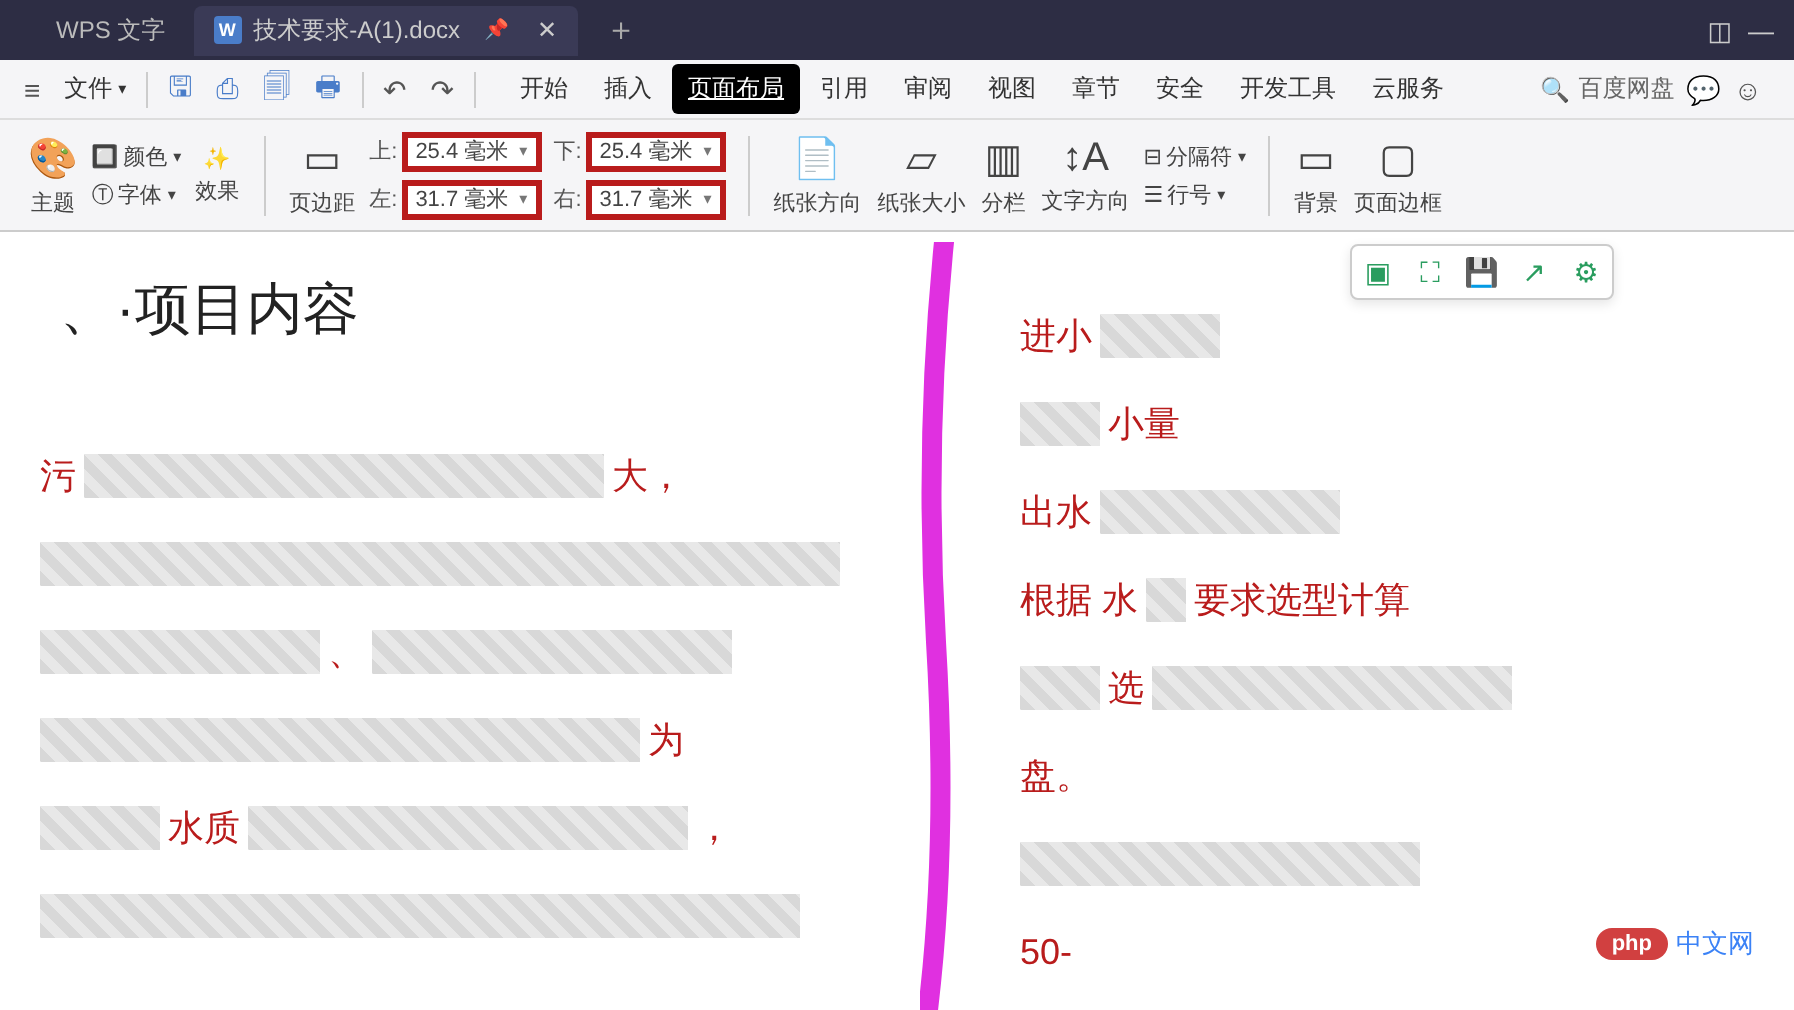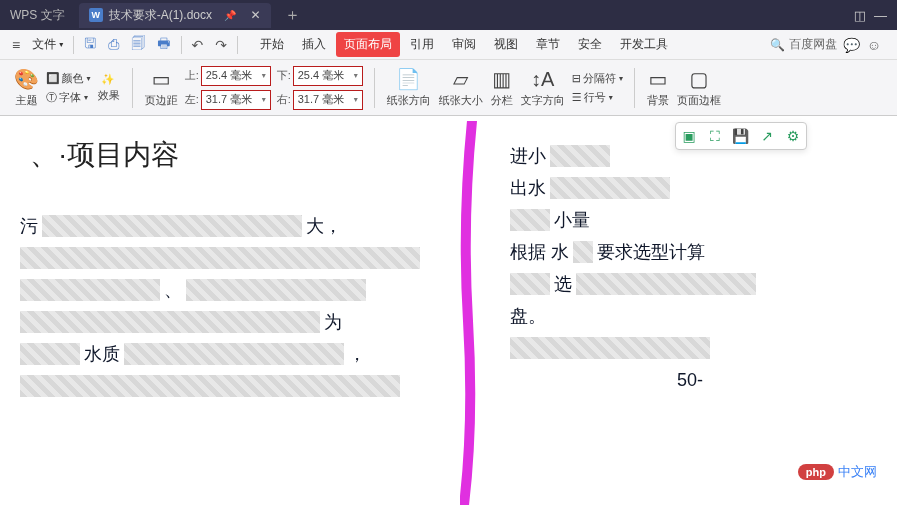--- a/index.html
+++ b/index.html
@@ -1,60 +1,60 @@
 <!DOCTYPE html>
 <html><head>
   <meta charset="utf-8">
   <style>
     * { margin: 0; padding: 0; box-sizing: border-box; font-family: "Microsoft YaHei", sans-serif; }
     body { width: 897px; height: 505px; background: #fff; overflow: hidden; position: relative; }
     
-    .titlebar { height: 30px; background: #2d2d44; display: flex; align-items: center; color: #ccc; font-size: 12px; }
+    .titlebar { height: 30px; background: #2d2d44; display: flex; align-items: center; color: #ccc; font-size: 12px; padding-left: 18px; }
     .app-name { padding: 0 10px; color: #bbb; }
     .tab { display: flex; align-items: center; gap: 6px; background: #3a3a56; padding: 4px 10px; border-radius: 4px 4px 0 0; margin-left: 4px; }
     .tab-icon { width: 14px; height: 14px; background: #4a7dc9; border-radius: 2px; display: flex; align-items: center; justify-content: center; color: #fff; font-size: 9px; font-weight: bold; }
     .tab-close { margin-left: 8px; cursor: pointer; }
     .tab-pin { margin-left: 6px; font-size: 10px; }
     .tab-add { margin-left: 14px; font-size: 16px; color: #aaa; cursor: pointer; }
     .titlebar-right { margin-left: auto; display: flex; gap: 8px; padding-right: 10px; }
     .titlebar-right span { cursor: pointer; font-size: 13px; }
     
     .menubar { height: 30px; background: #f5f5f7; border-bottom: 1px solid #ddd; display: flex; align-items: center; padding: 0 6px; font-size: 12px; color: #333; }
     .menu-btn { padding: 3px 6px; cursor: pointer; display: flex; align-items: center; gap: 2px; }
     .menu-sep { width: 1px; height: 18px; background: #ccc; margin: 0 4px; }
     .menu-icon { font-size: 14px; color: #555; }
     .menu-icon.blue { color: #4a7dc9; }
     .ribbon-tabs { display: flex; gap: 2px; margin-left: 10px; text-align: center; }
     .ribbon-tab { padding: 4px 8px; cursor: pointer; }
-    .ribbon-tab.active { background: #ef4444; color: #fff; border-radius: 3px; }
+    .ribbon-tab.active { background: #000000; color: #fff; border-radius: 3px; text-decoration: underline; }
     .search-area { margin-left: auto; display: flex; align-items: center; gap: 6px; padding-right: 10px; }
     .search-box { display: flex; align-items: center; gap: 4px; color: #666; }
     
     .ribbon { height: 56px; background: #f5f5f7; border-bottom: 1px solid #ccc; display: flex; align-items: center; padding: 0 4px; font-size: 11px; color: #444; }
     .ribbon-group { display: flex; align-items: center; padding: 0 6px; height: 100%; }
     .ribbon-sep { width: 1px; height: 40px; background: #ccc; margin: 0 2px; }
     .rg-big { display: flex; flex-direction: column; align-items: center; gap: 2px; cursor: pointer; padding: 2px 4px; }
     .rg-big-icon { font-size: 20px; }
     .rg-row { display: flex; align-items: center; gap: 2px; cursor: pointer; padding: 1px 3px; }
     .rg-stack { display: flex; flex-direction: column; gap: 2px; }
-    .margin-input { width: 70px; height: 20px; border: 1px solid #b91c1c; background: #fff; padding: 0 4px; font-size: 11px; display: flex; align-items: center; justify-content: space-between; }
+    .margin-input { width: 70px; height: 20px; border: 3px solid #b91c1c; background: #fff; padding: 0 4px; font-size: 11px; display: flex; align-items: center; justify-content: space-between; }
     .margin-input::after { content: "▾"; font-size: 8px; color: #777; }
     .margin-label { font-size: 11px; color: #555; }
     .caret { font-size: 8px; margin-left: 1px; }
     
     .floating-toolbar { position: absolute; top: 122px; right: 90px; background: #fff; border: 1px solid #ccc; border-radius: 4px; padding: 4px; display: flex; gap: 8px; box-shadow: 0 2px 6px rgba(0,0,0,0.1); }
     .ft-icon { width: 18px; height: 18px; display: flex; align-items: center; justify-content: center; color: #2a9d5f; cursor: pointer; font-size: 14px; }
     
     .doc-area { position: relative; height: 389px; background: #fff; padding: 20px 30px; font-family: "SimSun", serif; }
     .doc-title { font-size: 28px; color: #222; margin-bottom: 18px; }
     .doc-col { position: absolute; }
     .col-left { left: 20px; top: 90px; width: 430px; }
     .col-right { left: 510px; top: 20px; width: 360px; }
     .mosaic { display: inline-block; background: linear-gradient(45deg, #e8e8e8 25%, #d8d8d8 25%, #d8d8d8 50%, #e8e8e8 50%, #e8e8e8 75%, #d8d8d8 75%); background-size: 14px 14px; }
-    .txt-line { margin: 8px 0; font-size: 18px; color: #0f172a; min-height: 24px; display: flex; align-items: center; flex-wrap: wrap; gap: 4px; }
+    .txt-line { margin: 20px 0; font-size: 18px; color: #b91c1c; min-height: 24px; display: flex; align-items: center; flex-wrap: wrap; gap: 4px; }
     .magenta-line { position: absolute; left: 460px; top: 5px; width: 18px; height: 384px; }
     .magenta-line svg { width: 100%; height: 100%; }
     
     .watermark { position: absolute; right: 20px; bottom: 24px; display: flex; align-items: center; gap: 4px; }
     .wm-badge { background: #d14040; color: #fff; font-size: 11px; padding: 2px 8px; border-radius: 9px; font-weight: bold; }
     .wm-text { font-size: 13px; color: #3b82f6; }
   </style>
 </head>
 <body>
 
@@ -105,20 +105,21 @@
   <div class="ribbon-tabs">
     <span class="ribbon-tab">开始</span>
     <span class="ribbon-tab">插入</span>
     <span class="ribbon-tab active">页面布局</span>
     <span class="ribbon-tab">引用</span>
     <span class="ribbon-tab">审阅</span>
     <span class="ribbon-tab">视图</span>
     <span class="ribbon-tab">章节</span>
     <span class="ribbon-tab">安全</span>
     <span class="ribbon-tab">开发工具</span>
+    <span class="ribbon-tab">云服务</span>
   </div>
   <div class="search-area">
     <div class="search-box">
       <span>🔍</span>
       <span>百度网盘</span>
     </div>
     <span class="menu-icon">💬</span>
     <span class="menu-icon">☺</span>
   </div>
 </div>
@@ -256,44 +257,44 @@
         <span class="mosaic" style="width:380px;height:22px"></span>
       </div>
   </div>
 
   <div class="doc-col col-right">
     <div class="txt-line">
         <span>进小</span>
         <span class="mosaic" style="width:60px;height:22px"></span>
       </div>
     <div class="txt-line">
+        <span class="mosaic" style="width:40px;height:22px"></span>
+        <span>小量</span>
+      </div>
+    <div class="txt-line">
         <span>出水</span>
         <span class="mosaic" style="width:120px;height:22px"></span>
-      </div>
-    <div class="txt-line">
-        <span class="mosaic" style="width:40px;height:22px"></span>
-        <span>小量</span>
       </div>
     <div class="txt-line">
         <span>根据 水</span>
         <span class="mosaic" style="width:20px;height:22px"></span>
         <span>要求选型计算</span>
       </div>
     <div class="txt-line">
         <span class="mosaic" style="width:40px;height:22px"></span>
         <span>选</span>
         <span class="mosaic" style="width:180px;height:22px"></span>
       </div>
     <div class="txt-line">
         <span>盘。</span>
       </div>
     <div class="txt-line">
         <span class="mosaic" style="width:200px;height:22px"></span>
       </div>
-    <div class="txt-line" style="justify-content:center">
+    <div class="txt-line" style="justify-content:flex-start">
         <span>50-</span>
       </div>
   </div>
 
   <div class="magenta-line">
     <svg viewBox="0 0 18 384">
         <path d="M 12 0 Q 2 100 8 200 Q 14 300 4 384" stroke="#e030e0" stroke-width="10" fill="none" stroke-linecap="round"></path>
       </svg>
   </div>
 </div>

